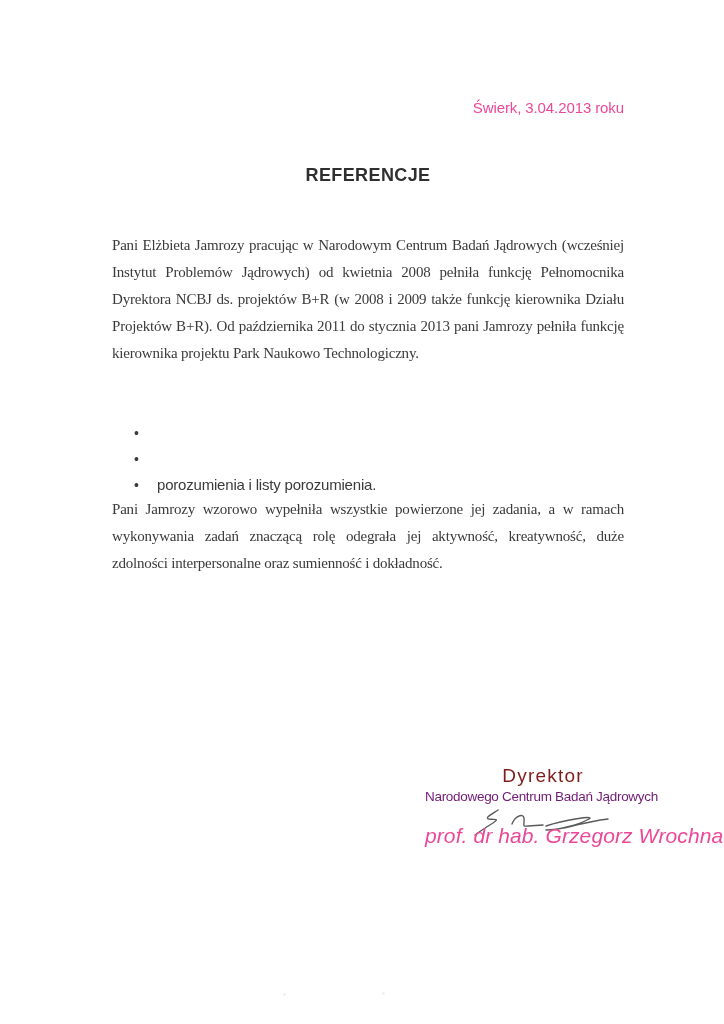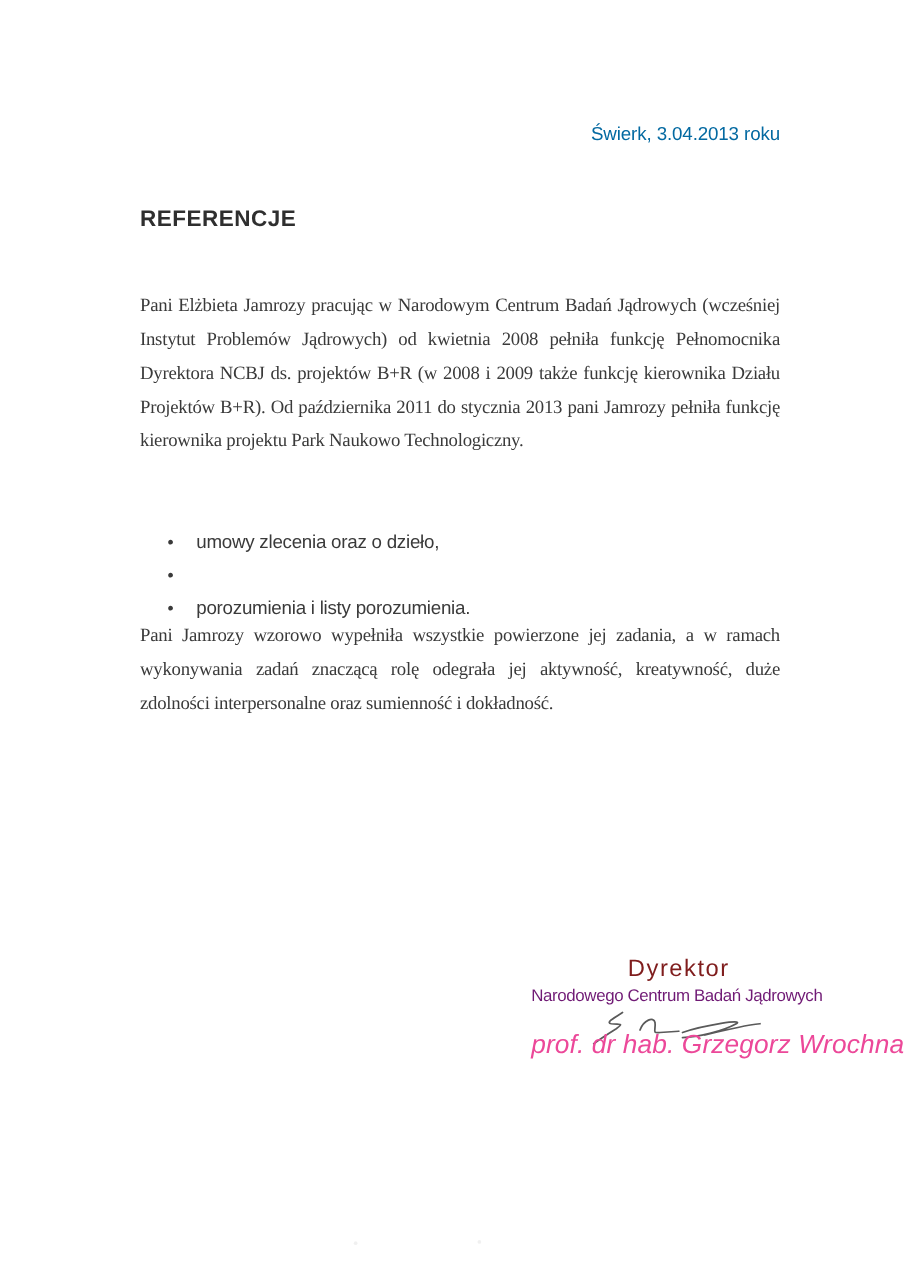--- a/index.html
+++ b/index.html
@@ -17,29 +17,29 @@
     position: absolute;
     inset: 0;
     background: #ffffff;
   }
   .date-line {
     position: absolute;
     top: 99px;
     right: 100px;
     font-size: 15px;
     letter-spacing: -0.1px;
-    color: #0369a1;
+    color: #ec4899;
   }
   .doc-title {
     position: absolute;
     top: 165px;
     left: 112px;
     width: 512px;
     margin: 0;
-    text-align: left;
+    text-align: center;
     font-size: 18px;
     font-weight: bold;
     letter-spacing: 0.4px;
     color: #2f2f2f;
   }
   .body-text {
     position: absolute;
     left: 112px;
     width: 512px;
     margin: 0;
@@ -134,21 +134,20 @@
   <div class="date-line">Świerk, 3.04.2013 roku</div>
 
   <h1 class="doc-title">REFERENCJE</h1>
 
   <p class="body-text p1">Pani Elżbieta Jamrozy pracując w Narodowym Centrum Badań Jądrowych (wcześniej Instytut Problemów Jądrowych) od kwietnia 2008 pełniła funkcję Pełnomocnika Dyrektora NCBJ ds. projektów B+R (w 2008 i 2009 także funkcję kierownika Działu Projektów B+R). Od października 2011 do stycznia 2013 pani Jamrozy pełniła funkcję kierownika projektu Park Naukowo Technologiczny.</p>
 
 
   <ul class="bullet-list">
     <li class="bullet-item">
       <span class="bullet-dot">•</span>
-      <span class="bullet-text">umowy zlecenia oraz o dzieło,</span>
     </li>
     <li class="bullet-item">
       <span class="bullet-dot">•</span>
     </li>
     <li class="bullet-item">
       <span class="bullet-dot">•</span>
       <span class="bullet-text">porozumienia i listy porozumienia.</span>
     </li>
   </ul>
 

